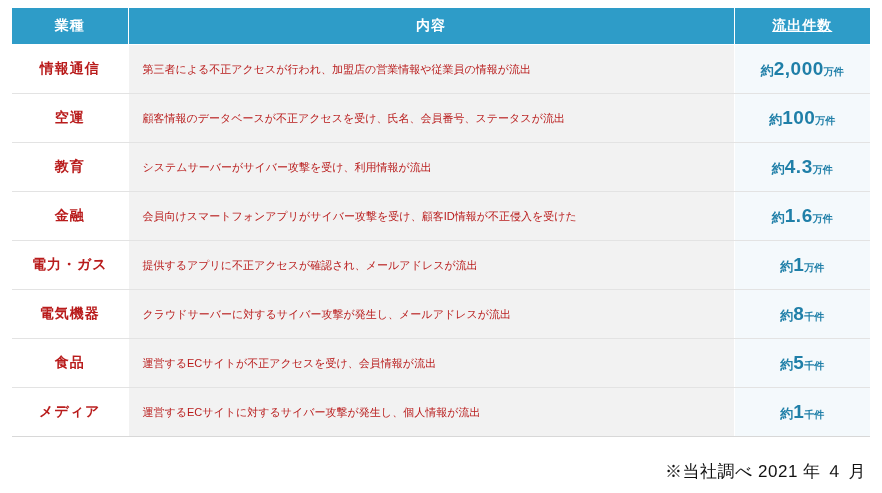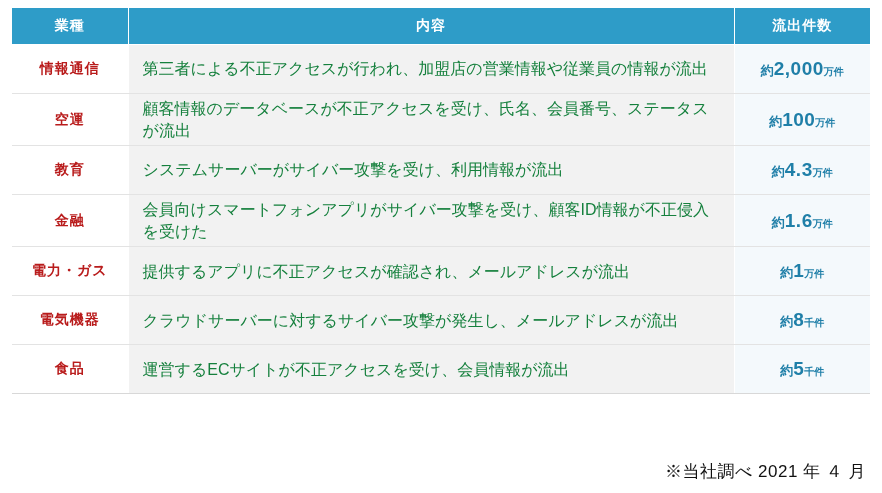--- a/index.html
+++ b/index.html
@@ -35,40 +35,40 @@
     color: #ffffff;
     font-size: 14px;
     font-weight: bold;
     letter-spacing: 1px;
     text-align: center;
     padding: 9px 4px;
     border: 1px solid #ffffff;
     border-top: none;
   }
   thead th.th-industry { border-left: none; }
-  thead th.th-count { border-right: none; }
+  thead th.th-count { border-right: none; text-decoration: underline; }
 
   tbody td {
     border-bottom: 1px solid #e3e3e3;
     background: #ffffff;
     vertical-align: middle;
     height: 40px;
   }
   tbody tr td.cell-industry {
     text-align: center;
     font-size: 14px;
     font-weight: bold;
     color: #b91c1c;
     letter-spacing: 1px;
     padding: 4px 2px;
     border-right: 1px solid #ffffff;
   }
   tbody tr td.cell-detail {
-    font-size: 16px;
-    color: #15803d;
+    font-size: 11px;
+    color: #b91c1c;
     padding: 4px 10px 4px 14px;
     background: #f2f2f2;
     border-right: 1px solid #ffffff;
     line-height: 1.35;
   }
   tbody tr td.cell-count {
     text-align: center;
     color: #1f7fa8;
     font-weight: bold;
     padding: 4px 6px;
@@ -146,18 +146,23 @@
       <tr>
         <td class="cell-industry">電気機器</td>
         <td class="cell-detail">クラウドサーバーに対するサイバー攻撃が発生し、メールアドレスが流出</td>
         <td class="cell-count"><span class="count-pre">約</span><span class="count-num">8</span><span class="count-unit">千件</span></td>
       </tr>
       <tr>
         <td class="cell-industry">食品</td>
         <td class="cell-detail">運営するECサイトが不正アクセスを受け、会員情報が流出</td>
         <td class="cell-count"><span class="count-pre">約</span><span class="count-num">5</span><span class="count-unit">千件</span></td>
       </tr>
+      <tr>
+        <td class="cell-industry">メディア</td>
+        <td class="cell-detail">運営するECサイトに対するサイバー攻撃が発生し、個人情報が流出</td>
+        <td class="cell-count"><span class="count-pre">約</span><span class="count-num">1</span><span class="count-unit">千件</span></td>
+      </tr>
     </tbody>
   </table>
 
   <div class="source-note">※当社調べ 2021 年 ４ 月</div>
 
 </div>
 
 </body></html>

